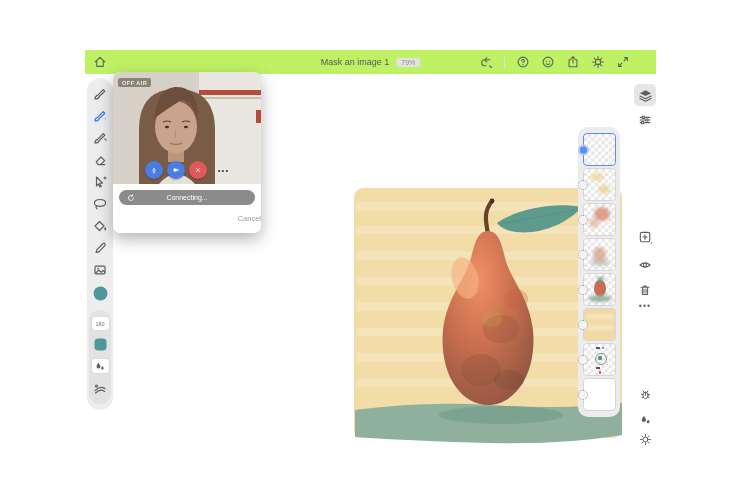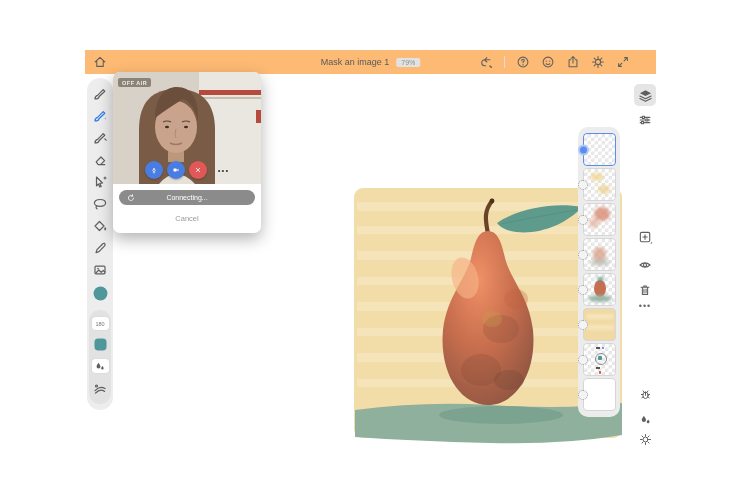--- a/index.html
+++ b/index.html
@@ -1,21 +1,21 @@
 <!DOCTYPE html>
 <html><head>
 <meta charset="utf-8">
 <style>
   html,body{margin:0;padding:0;background:#fff;}
   .screen{position:relative;width:741px;height:486px;background:#ffffff;overflow:hidden;
           font-family:"Liberation Sans",sans-serif;color:#555;}
   svg{display:block}
   .ic{stroke:#5f5f5f;stroke-width:1.2;fill:none;stroke-linecap:round;stroke-linejoin:round;}
   
-  .top-bar{position:absolute;left:85px;top:50px;width:571px;height:24px;background:#fdba74;}
+  .top-bar{position:absolute;left:85px;top:50px;width:571px;height:24px;background:#bef264;}
   .home-btn{position:absolute;left:8px;top:5px;width:14px;height:14px;}
   .title-wrap{position:absolute;left:50%;top:0;height:24px;transform:translateX(-50%);
               display:flex;align-items:center;gap:7px;white-space:nowrap;}
   .doc-title{font-size:9px;color:#5a5a5a;}
   .zoom-badge{font-size:7px;color:#8f8f8f;background:#e2e2e2;border-radius:2px;padding:1px 5px;}
   .top-icons{position:absolute;right:26px;top:5px;display:flex;align-items:center;gap:11px;}
   .top-icons .tb{width:14px;height:14px;position:relative;}
   .tb-divider{width:1px;height:12px;background:#ddd;}
   
   .left-toolbar{position:absolute;left:87px;top:78px;width:26px;background:#ededed;
@@ -40,21 +40,21 @@
                 justify-content:center;gap:4px;}
   .cbtn{width:18px;height:18px;border-radius:50%;display:flex;align-items:center;justify-content:center;
         border:none;box-shadow:0 1px 2px rgba(0,0,0,.25);}
   .cbtn.blue{background:#4a7de2;}
   .cbtn.red{background:#e25858;}
   .more-dots{font-size:8px;color:#3f3f3f;letter-spacing:1px;margin-left:7px;text-shadow:0 0 2px #fff;}
   .connecting-pill{position:absolute;left:6px;right:6px;top:118px;height:15px;background:#8b8b8b;
                    border-radius:8px;color:#fff;display:flex;align-items:center;justify-content:center;
                    font-size:7px;}
   .pill-spinner{position:absolute;left:8px;top:3.5px;width:8px;height:8px;}
-  .cancel-label{position:absolute;top:142px;width:100%;text-align:center;font-size:7.5px;color:#9a9a9a;}
+  .cancel-label{position:absolute;top:142px;width:100%;text-align:right;font-size:7.5px;color:#9a9a9a;}
   
   .canvas-area{position:absolute;left:113px;top:74px;width:457px;height:371px;background:#ffffff;}
   .painting-svg{position:absolute;left:238px;top:100px;width:275px;height:290px;z-index:1;}
   
   .layers-panel{position:absolute;left:578px;top:127px;width:42px;background:#ececec;border-radius:10px;
                 display:flex;flex-direction:column;align-items:center;padding:6px 0;gap:2px;z-index:2;}
   .layer-thumb{position:relative;width:33px;height:33px;border:1px solid #d6d6d6;border-radius:4px;
                box-sizing:border-box;overflow:visible;}
   .checker{background-color:#fff;
            background-image:linear-gradient(45deg,#e6e6e6 25%,transparent 25%,transparent 75%,#e6e6e6 75%),

